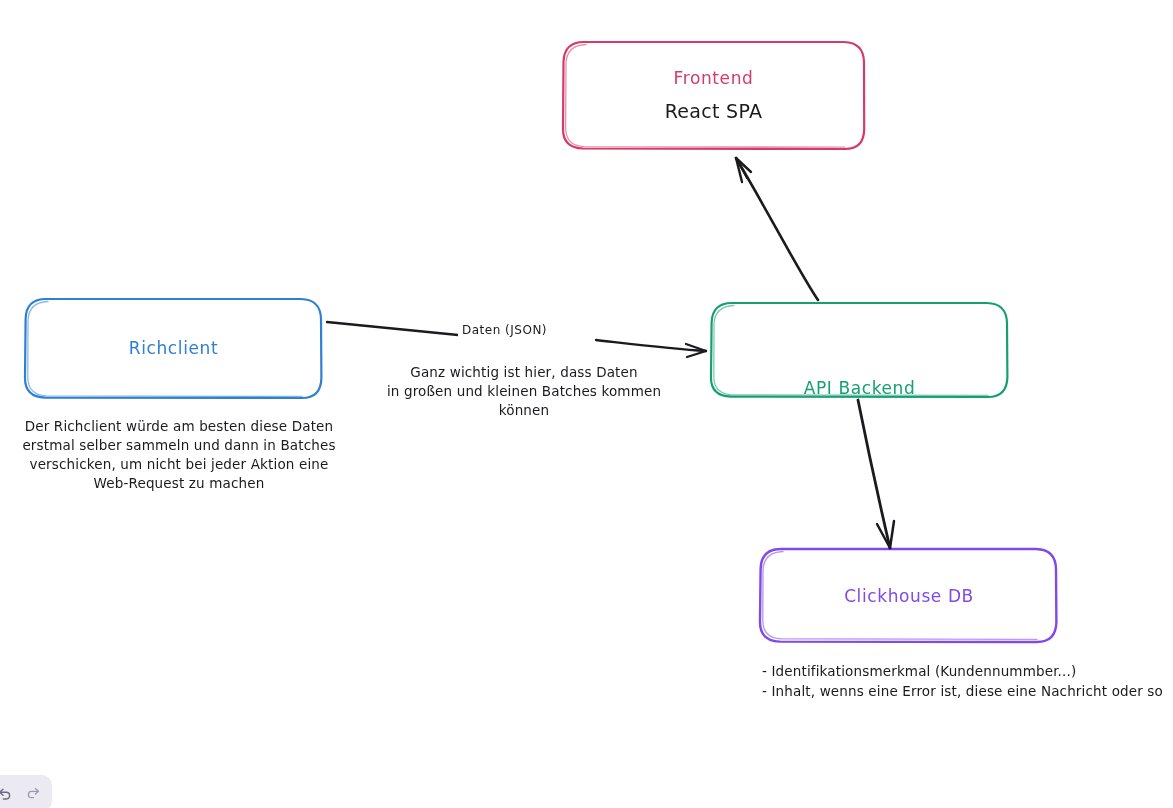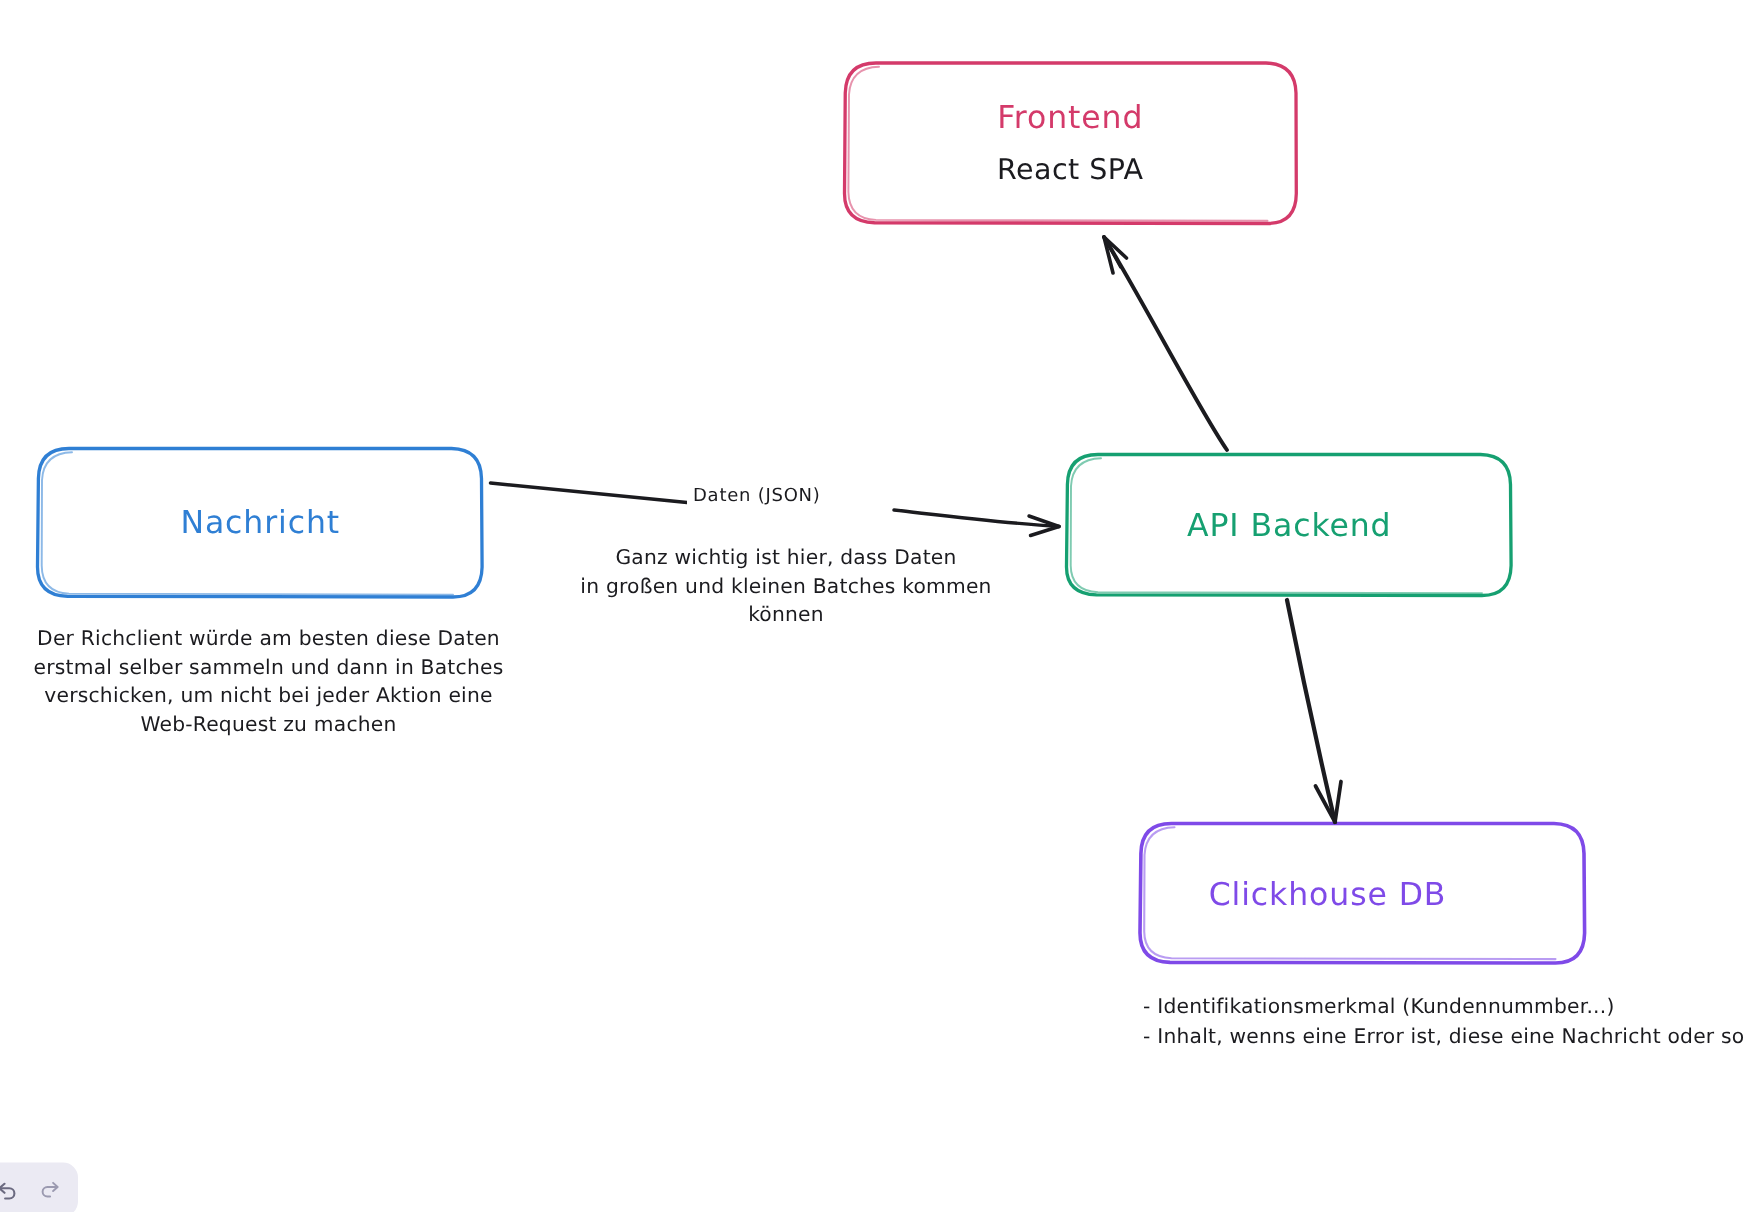--- a/index.html
+++ b/index.html
@@ -23,21 +23,21 @@
   .node {
     position: absolute;
     box-sizing: border-box;
     display: flex;
     flex-direction: column;
     align-items: center;
     justify-content: center;
     background: transparent;
   }
   .node-title {
-    font-size: 21px;
+    font-size: 17px;
     letter-spacing: 0.6px;
     white-space: nowrap;
   }
   .node-sub {
     font-size: 19px;
     color: #1b1b1f;
     margin-top: 12px;
     letter-spacing: 0.3px;
     white-space: nowrap;
   }
@@ -140,28 +140,28 @@
     <path d="M890 548 L 894 521" fill="none" stroke="#1b1b1f" stroke-width="2.5" stroke-linecap="round"></path>
   </g>
 </svg>
 
 <div class="node" style="left:563px; top:41px; width:301px; height:108px;">
   <div class="node-title" style="color:#d43a6a;">Frontend</div>
   <div class="node-sub">React SPA</div>
 </div>
 
 <div class="node" style="left:25px; top:298px; width:297px; height:100px;">
-  <div class="node-title" style="color:#2f7fd4;">Nachricht</div>
+  <div class="node-title" style="color:#2f7fd4;">Richclient</div>
 </div>
 
-<div class="node" style="left:711px; top:302px; width:297px; height:96px;">
+<div class="node" style="left:711px; top:302px; width:297px; height:96px;justify-content:flex-end;">
   <div class="node-title" style="color:#16a071;">API Backend</div>
 </div>
 
-<div class="node" style="left:736px; top:548px; width:298px; height:95px;">
+<div class="node" style="left:760px; top:548px; width:298px; height:95px;">
   <div class="node-title" style="color:#7f4ae8;">Clickhouse DB</div>
 </div>
 
 <div class="edge-label" style="left:458px; top:323px;">Daten (JSON)</div>
 
 <div class="note" style="left:14px; top:417px; width:330px;">Der Richclient würde am besten diese Daten
 erstmal selber sammeln und dann in Batches
 verschicken, um nicht bei jeder Aktion eine
 Web-Request zu machen</div>
 <div class="note" style="left:384px; top:363px; width:280px;">Ganz wichtig ist hier, dass Daten

